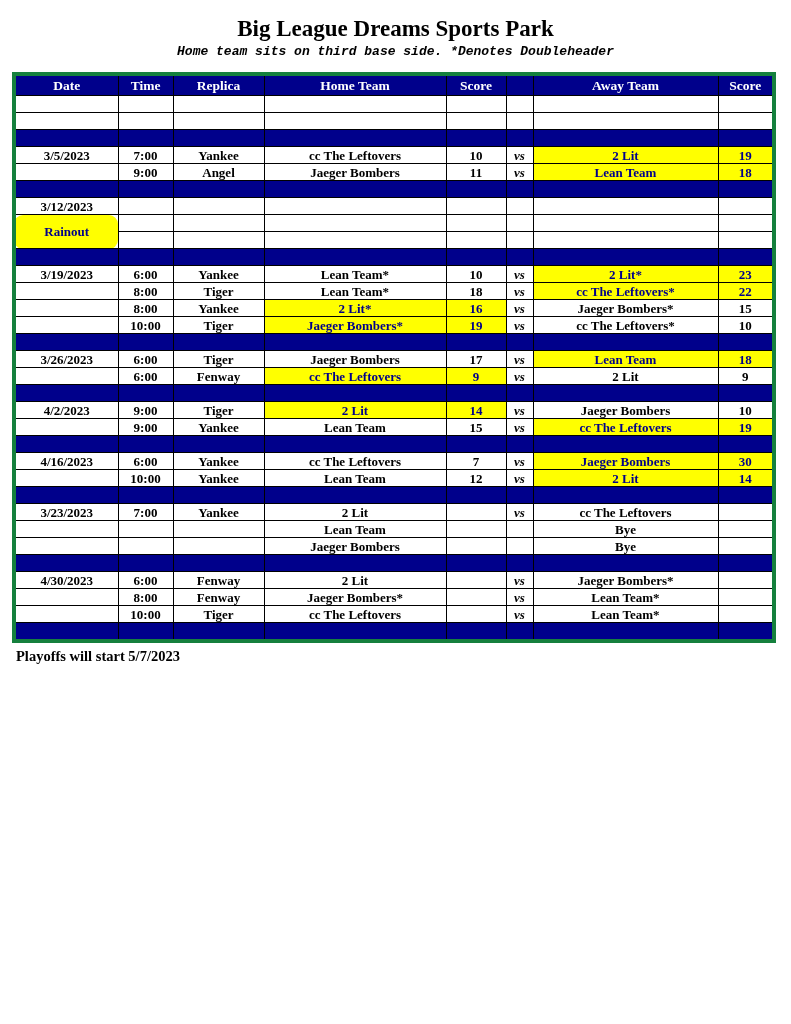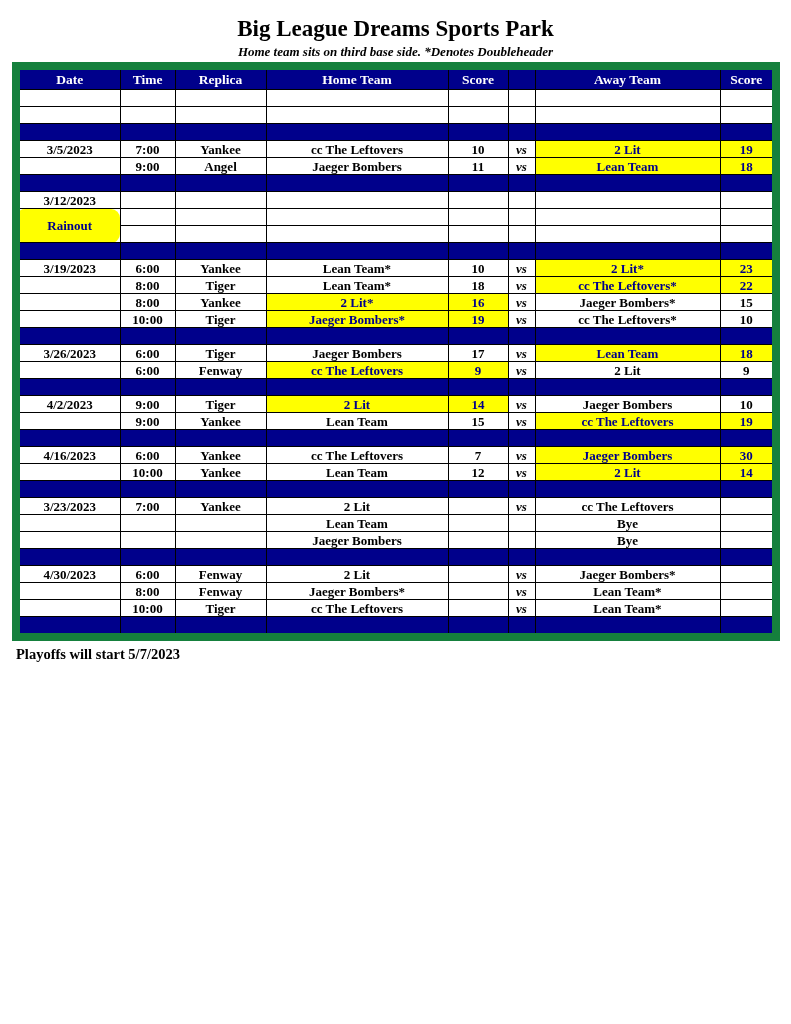--- a/index.html
+++ b/index.html
@@ -29,28 +29,29 @@
   .subtitle {
     font-size: 18px;
     font-weight: bold;
     line-height: 25px;
   }
   .note {
     font-size: 13px;
     font-weight: bold;
     font-style: italic;
     line-height: 19px;
-    margin-bottom: 1px;
+    margin-bottom: 11px;
+    font-family: Liberation Mono, monospace;
   }
   table.sched {
     border-collapse: collapse;
     table-layout: fixed;
     margin-left: 12px;
     width: 760px;
-    border: 8px solid #15803d;
+    border: 4px solid #15803d;
   }
   table.sched th, table.sched td {
     border: 1.5px solid #000000;
     padding: 0 2px;
     height: 16px;
     text-align: center;
     vertical-align: middle;
     font-weight: bold;
     font-size: 13px;
     line-height: 15px;

